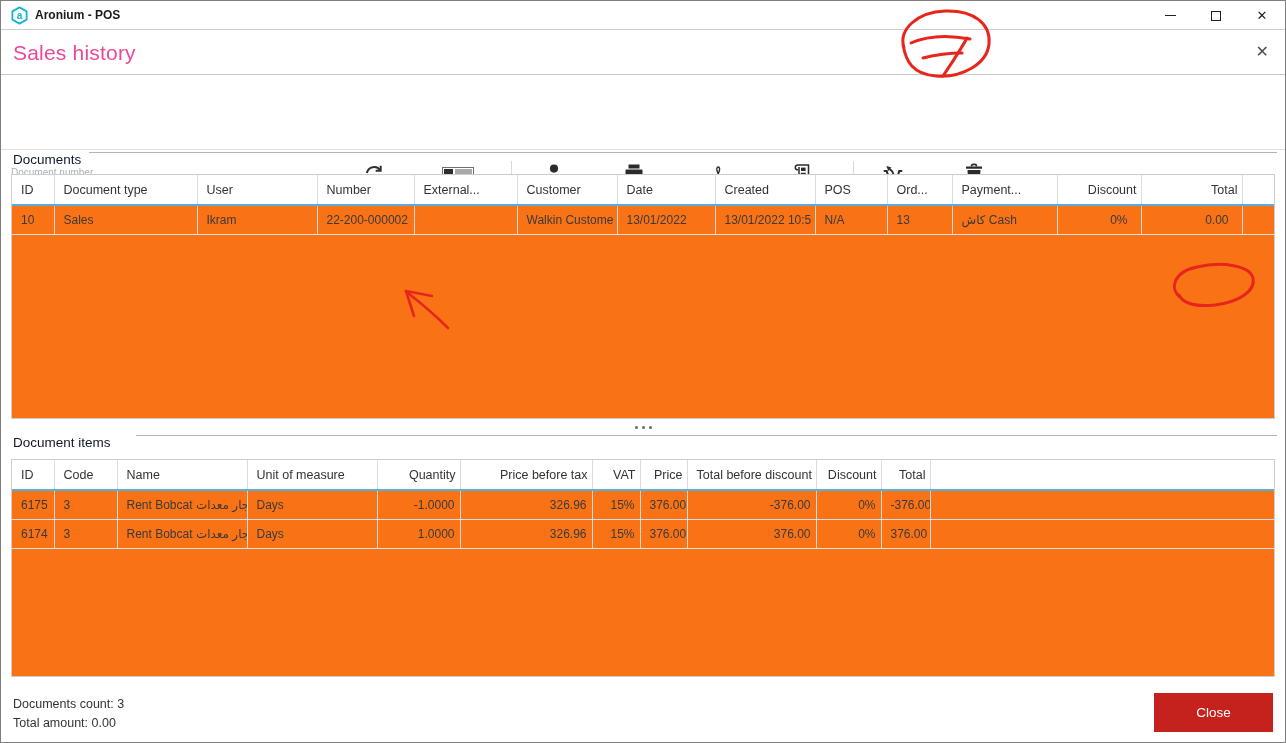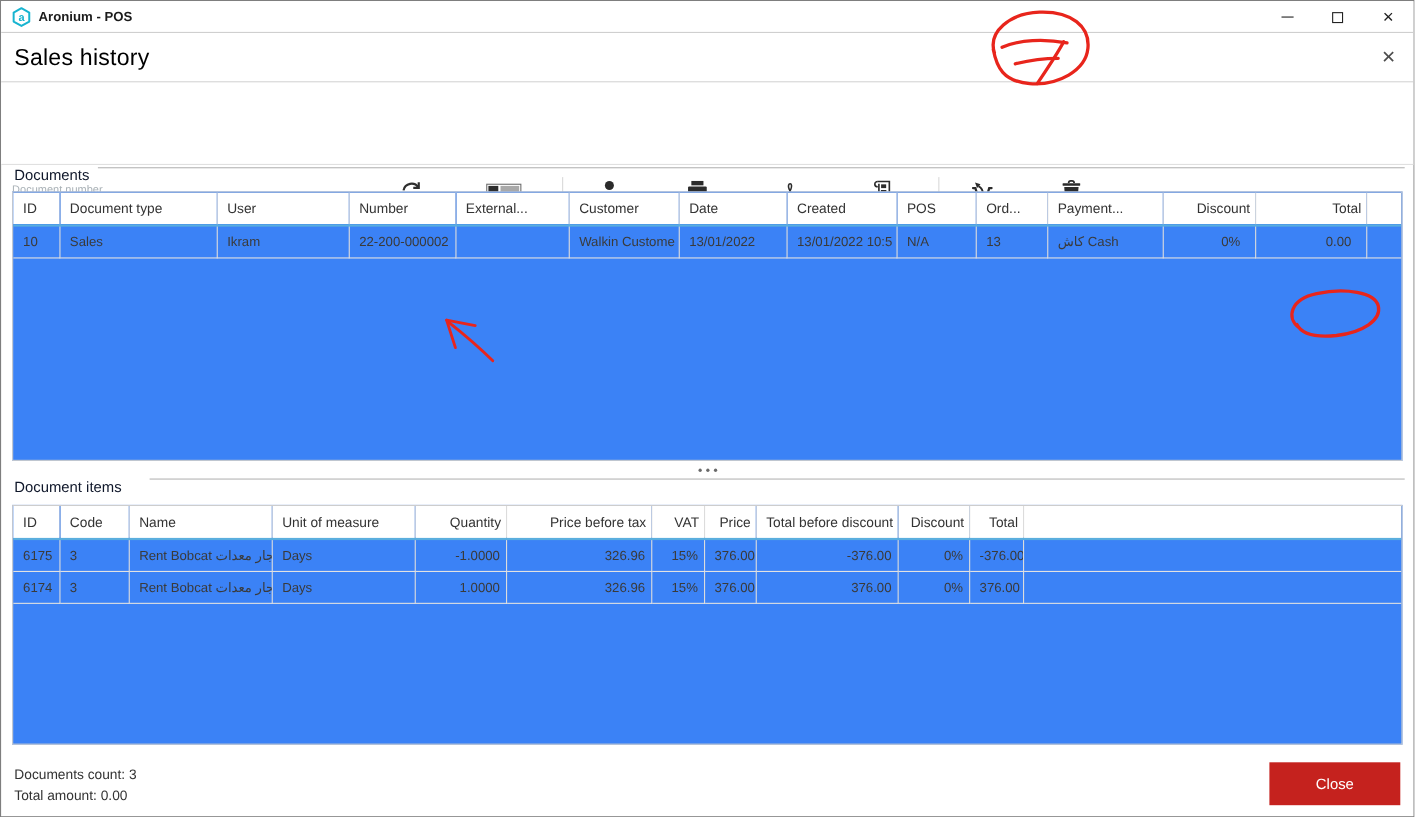--- a/index.html
+++ b/index.html
@@ -11,21 +11,21 @@
   .logo { margin-left:9px; width:19px; height:19px; }
   .win-title { margin-left:6px; font-size:12px; font-weight:700; color:#1b1b1b; }
   .win-controls { position:absolute; right:0; top:0; height:29px; display:flex; }
   .win-btn { width:46px; height:29px; display:flex; align-items:center; justify-content:center; color:#222; cursor:default; }
   .glyph-min { width:11px; height:1.5px; background:#222; display:block; }
   .glyph-max { width:10px; height:10px; border:1.2px solid #222; display:block; }
   .glyph-close { font-size:13px; line-height:1; color:#222; }
 
   
   .dlg-header { position:absolute; left:0; top:29px; width:100%; height:45px; border-bottom:1px solid #c8c8c8; background:#fff; }
-  .dlg-title { position:absolute; left:12px; top:11px; font-size:21px; color:#000000; letter-spacing:.2px; }
+  .dlg-title { position:absolute; left:12px; top:11px; font-size:21px; color:#ec4899; letter-spacing:.2px; }
   .dlg-close { position:absolute; right:16px; top:12px; font-size:16px; color:#4d4d4d; cursor:default; }
 
   
   .toolbar { position:absolute; left:0; top:74px; width:100%; height:75px; border-bottom:1px solid #e0e0e0; background:#fff; }
   .fld { position:absolute; border-bottom:2px solid var(--accent,#00b2cb); background:#fff; }
   .fld-docnum { left:10px; top:84px; width:153px; height:28px; }
   .fld-docnum input { width:100%; height:100%; border:none; outline:none; font-size:10px; color:#333; font-family:inherit; }
   .fld-docnum input::placeholder { color:#a9b1b6; }
   .fld-doctype { left:10px; top:114px; width:153px; height:28px; font-size:12.5px; color:#222; line-height:26px; padding-left:1px; }
   .fld-doctype .chev { position:absolute; right:6px; top:0; font-size:9px; color:#8a8a8a; line-height:26px; }
@@ -36,21 +36,21 @@
   .tb-btn .lb { font-size:12.5px; color:#333; margin-top:3px; white-space:nowrap; }
   .tb-sep { position:absolute; top:86px; width:1px; height:56px; background:#d9d9d9; }
   .toggle { width:32px; height:15px; border:1px solid #6f6f6f; display:flex; padding:1px; background:#fff; }
   .toggle .on { width:9px; background:#2e2e2e; }
   .toggle .off { flex:1; margin-left:2px; background:#a9a9a9; }
 
   
   .group-label { position:absolute; left:12px; display:flex; align-items:flex-start; font-size:13.5px; color:#0f172a; }
   .group-label .rule { height:1px; background:#b5b5b5; margin-left:8px; }
 
-  .tbl-wrap { position:absolute; left:10px; width:1264px; border:1px solid #cdcdcd; background:#3b82f6; overflow:hidden; }
+  .tbl-wrap { position:absolute; left:10px; width:1264px; border:1px solid #cdcdcd; background:#f97316; overflow:hidden; }
   table { border-collapse:collapse; table-layout:fixed; width:100%; }
   th, td { border-right:1px solid #dcdcdc; font-weight:400; text-align:left; padding:0 4px 0 9px; overflow:hidden; white-space:nowrap; }
   th { height:30px; font-size:12.5px; color:#333; background:#fff; }
   thead tr { border-bottom:2px solid #5aaede; }
   td { height:29px; font-size:12px; color:#3a3a3a; border-bottom:1px solid #e2e2e2; }
   th.r, td.r { text-align:right; }
   .tbl-docs td.r { padding-right:13px; }
   .tbl-items td.r { padding-right:5px; }
   tr.selected td { background:var(--selection,#219ed9); color:#fff; font-weight:700; border-bottom-color:var(--selection,#219ed9); }
   th:last-child, td:last-child { border-right:none; }

